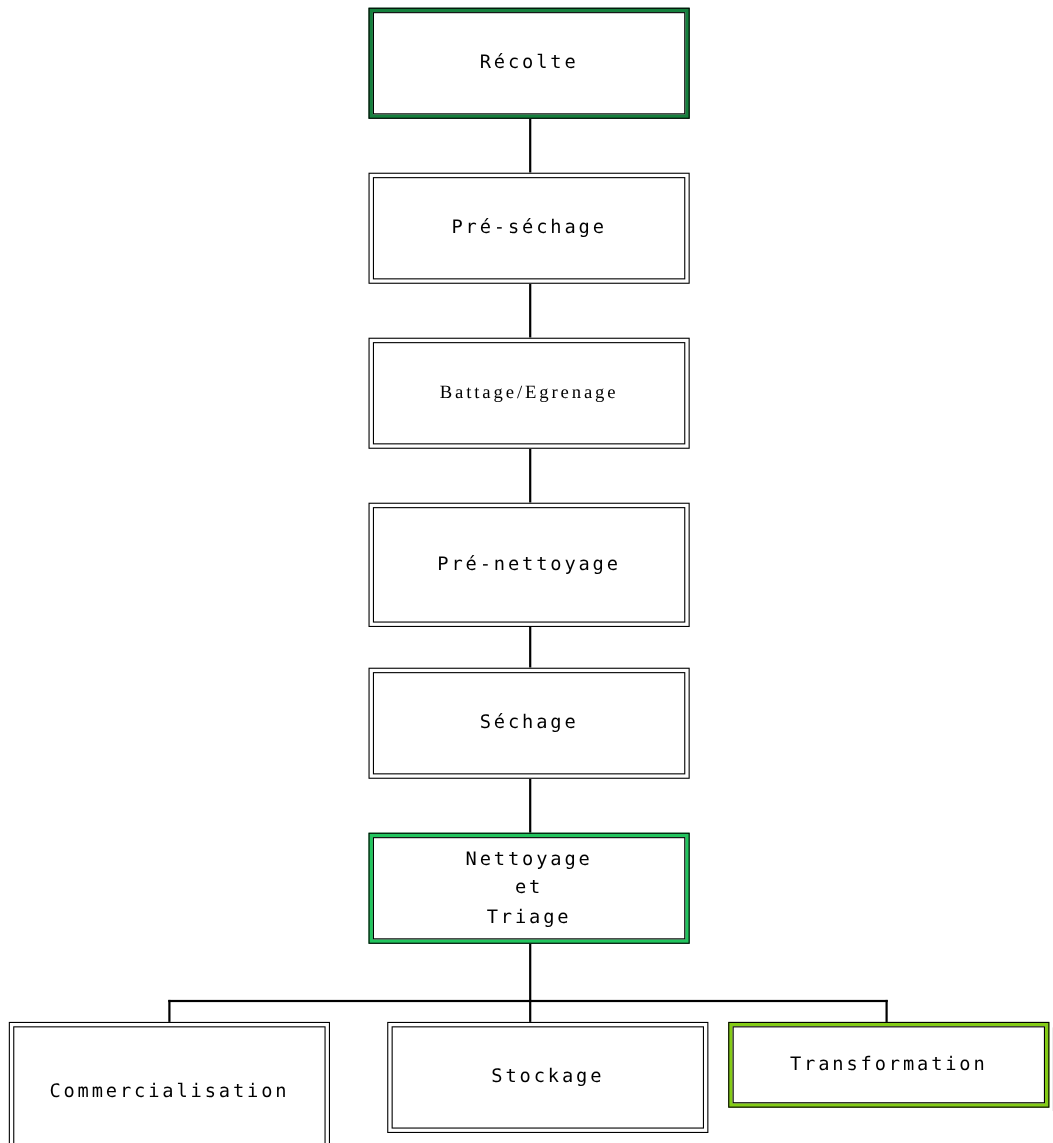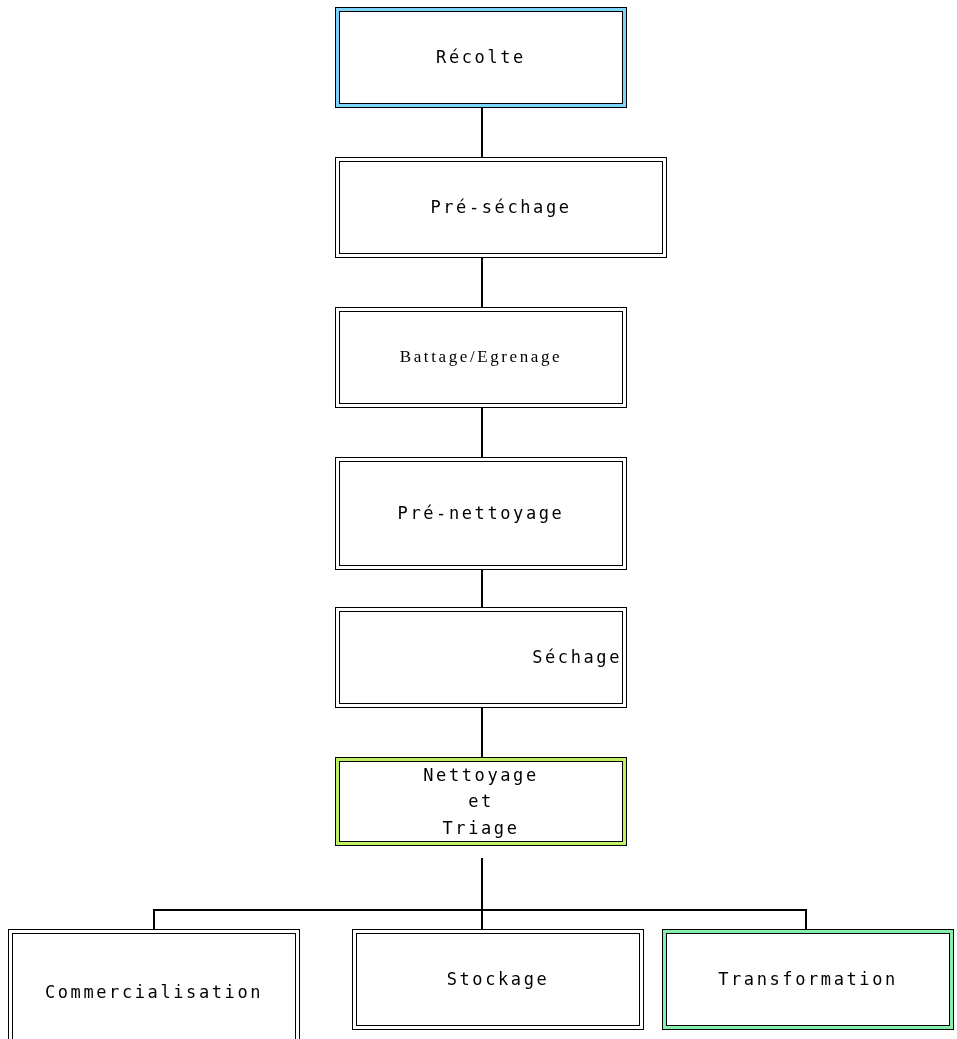--- a/index.html
+++ b/index.html
@@ -81,60 +81,60 @@
 <div class="conn-h" style="left: 153px; top: 909px; width: 654px; background: rgb(0, 0, 0);"></div>
     <div class="conn-v" style="left: 481px; top: 108px; height: 49px; background: rgb(0, 0, 0);"></div>
     <div class="conn-v" style="left: 481px; top: 258px; height: 49px; background: rgb(0, 0, 0);"></div>
     <div class="conn-v" style="left: 481px; top: 408px; height: 49px; background: rgb(0, 0, 0);"></div>
     <div class="conn-v" style="left: 481px; top: 558px; height: 49px; background: rgb(0, 0, 0);"></div>
     <div class="conn-v" style="left: 481px; top: 708px; height: 49px; background: rgb(0, 0, 0);"></div>
     <div class="conn-v" style="left: 481px; top: 858px; height: 52px; background: rgb(0, 0, 0);"></div>
     <div class="conn-v" style="left: 153px; top: 909px; height: 21px; background: rgb(0, 0, 0);"></div>
     <div class="conn-v" style="left: 481px; top: 909px; height: 21px; background: rgb(0, 0, 0);"></div>
     <div class="conn-v" style="left: 805px; top: 909px; height: 21px; background: rgb(0, 0, 0);"></div>
-    <div class="node" style="left: 335px; top: 7px; width: 292px; height: 101px; border-color: rgb(0, 0, 0); background: #7dd3fc; padding-left: 18px;">
+    <div class="node" style="left: 335px; top: 7px; width: 292px; height: 101px; border-color: rgb(0, 0, 0); background: #15803d; padding-left: 18px;">
       <div class="node-inner" style="border-color: rgb(0, 0, 0); background: rgb(255, 255, 255);">
         <div class="node-label">Récolte</div>
       </div>
     </div>
-    <div class="node" style="left: 335px; top: 157px; width: 332px; height: 101px; border-color: rgb(0, 0, 0); background: rgb(255, 255, 255);">
+    <div class="node" style="left: 335px; top: 157px; width: 292px; height: 101px; border-color: rgb(0, 0, 0); background: rgb(255, 255, 255);">
       <div class="node-inner" style="border-color: rgb(0, 0, 0); background: rgb(255, 255, 255);">
         <div class="node-label">Pré-séchage</div>
       </div>
     </div>
     <div class="node" style="left: 335px; top: 307px; width: 292px; height: 101px; border-color: rgb(0, 0, 0); background: rgb(255, 255, 255); font-family: Liberation Serif, serif;">
       <div class="node-inner" style="border-color: rgb(0, 0, 0); background: rgb(255, 255, 255);">
         <div class="node-label">Battage/Egrenage</div>
       </div>
     </div>
     <div class="node" style="left: 335px; top: 457px; width: 292px; height: 113px; border-color: rgb(0, 0, 0); background: rgb(255, 255, 255);">
       <div class="node-inner" style="border-color: rgb(0, 0, 0); background: rgb(255, 255, 255);">
         <div class="node-label">Pré-nettoyage</div>
       </div>
     </div>
     <div class="node" style="left: 335px; top: 607px; width: 292px; height: 101px; border-color: rgb(0, 0, 0); background: rgb(255, 255, 255);">
-      <div class="node-inner" style="border-color: rgb(0, 0, 0); background: rgb(255, 255, 255); justify-content: flex-end;">
+      <div class="node-inner" style="border-color: rgb(0, 0, 0); background: rgb(255, 255, 255);">
         <div class="node-label">Séchage</div>
       </div>
     </div>
-    <div class="node" style="left: 335px; top: 757px; width: 292px; height: 89px; border-color: rgb(0, 0, 0); background: #bef264;">
+    <div class="node" style="left: 335px; top: 757px; width: 292px; height: 101px; border-color: rgb(0, 0, 0); background: #22c55e;">
       <div class="node-inner" style="border-color: rgb(0, 0, 0); background: rgb(255, 255, 255);">
         <div class="node-label">Nettoyage
 et
 Triage</div>
       </div>
     </div>
     <div class="node" style="left: 8px; top: 929px; width: 292px; height: 126px; border-color: rgb(0, 0, 0); background: rgb(255, 255, 255);">
       <div class="node-inner" style="border-color: rgb(0, 0, 0); background: rgb(255, 255, 255);">
         <div class="node-label">Commercialisation</div>
       </div>
     </div>
     <div class="node" style="left: 352px; top: 929px; width: 292px; height: 101px; border-color: rgb(0, 0, 0); background: rgb(255, 255, 255);">
       <div class="node-inner" style="border-color: rgb(0, 0, 0); background: rgb(255, 255, 255);">
         <div class="node-label">Stockage</div>
       </div>
     </div>
-    <div class="node" style="left: 662px; top: 929px; width: 292px; height: 101px; border-color: rgb(0, 0, 0); background: #86efac;">
+    <div class="node" style="left: 662px; top: 929px; width: 292px; height: 78px; border-color: rgb(0, 0, 0); background: #84cc16;">
       <div class="node-inner" style="border-color: rgb(0, 0, 0); background: rgb(255, 255, 255);">
         <div class="node-label">Transformation</div>
       </div>
     </div>
   </div>
 
 </body></html>

